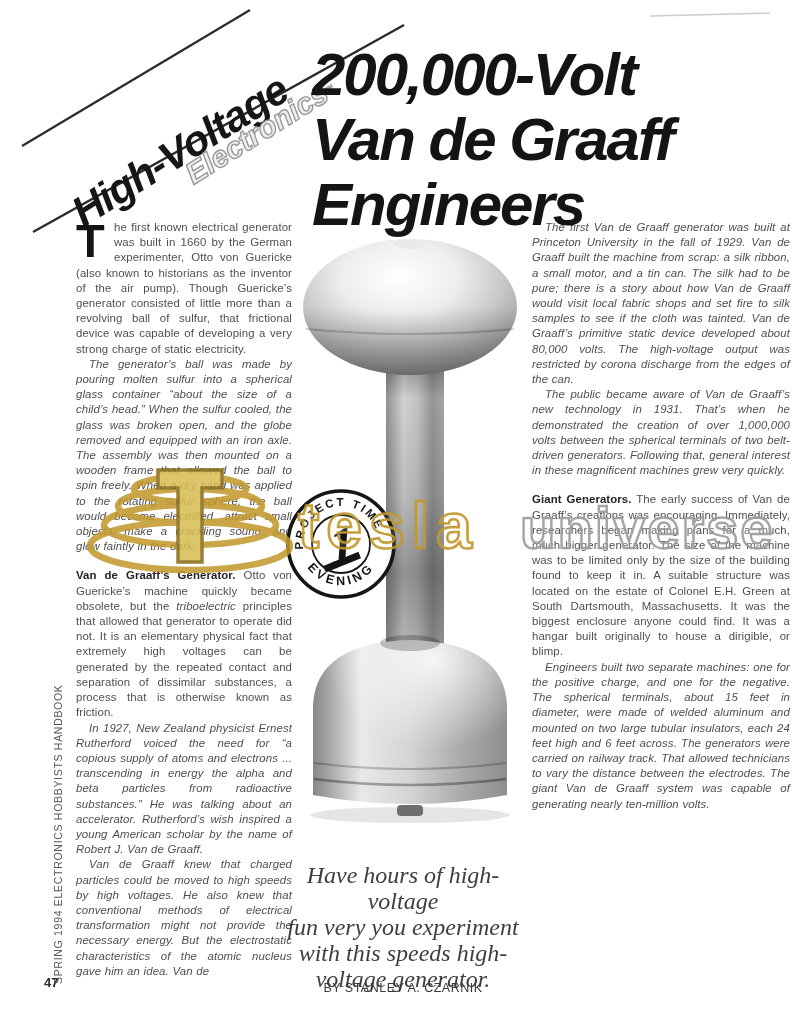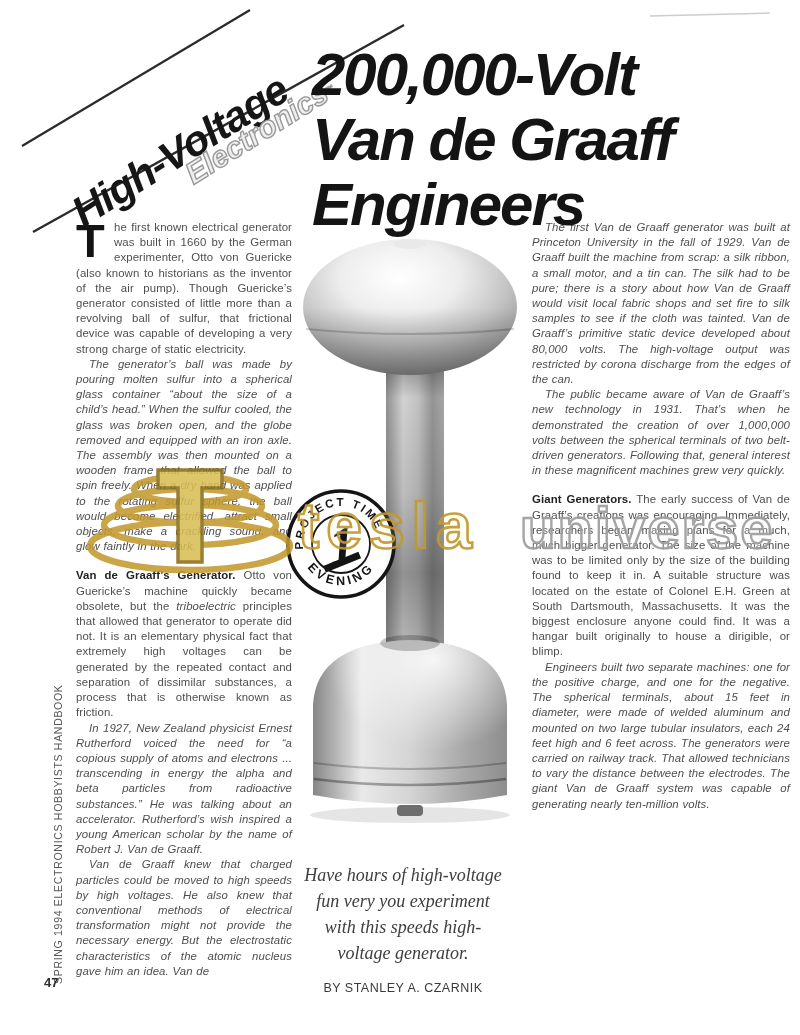--- a/index.html
+++ b/index.html
@@ -41,21 +41,21 @@
   .runin{font-weight:bold;color:#232323;}
   #dropcap{
     float:left;font-size:47px;line-height:38px;width:33px;height:43px;
     font-weight:bold;color:#141414;margin:2px 5px 0 0;
   }
   
   #photo{position:absolute;left:230px;top:235px;z-index:1;}
   #badge{position:absolute;left:283px;top:486px;z-index:5;}
   #caption{
     position:absolute;left:272px;top:862px;width:262px;z-index:2;text-align:center;
-    font-family:"Liberation Serif",serif;font-style:italic;font-size:18px;
+    font-family:"Liberation Serif",serif;font-style:italic;font-size:24px;
     line-height:26px;color:#3e3e3e;
   }
   #byline{
     position:absolute;left:272px;top:981px;width:262px;z-index:2;text-align:center;
     font-size:12.5px;letter-spacing:0.5px;color:#3a3a3a;
   }
   
   #sidebar-edition{
     position:absolute;left:52px;top:686px;height:298px;z-index:2;
     writing-mode:vertical-rl;transform:rotate(180deg);white-space:nowrap;

